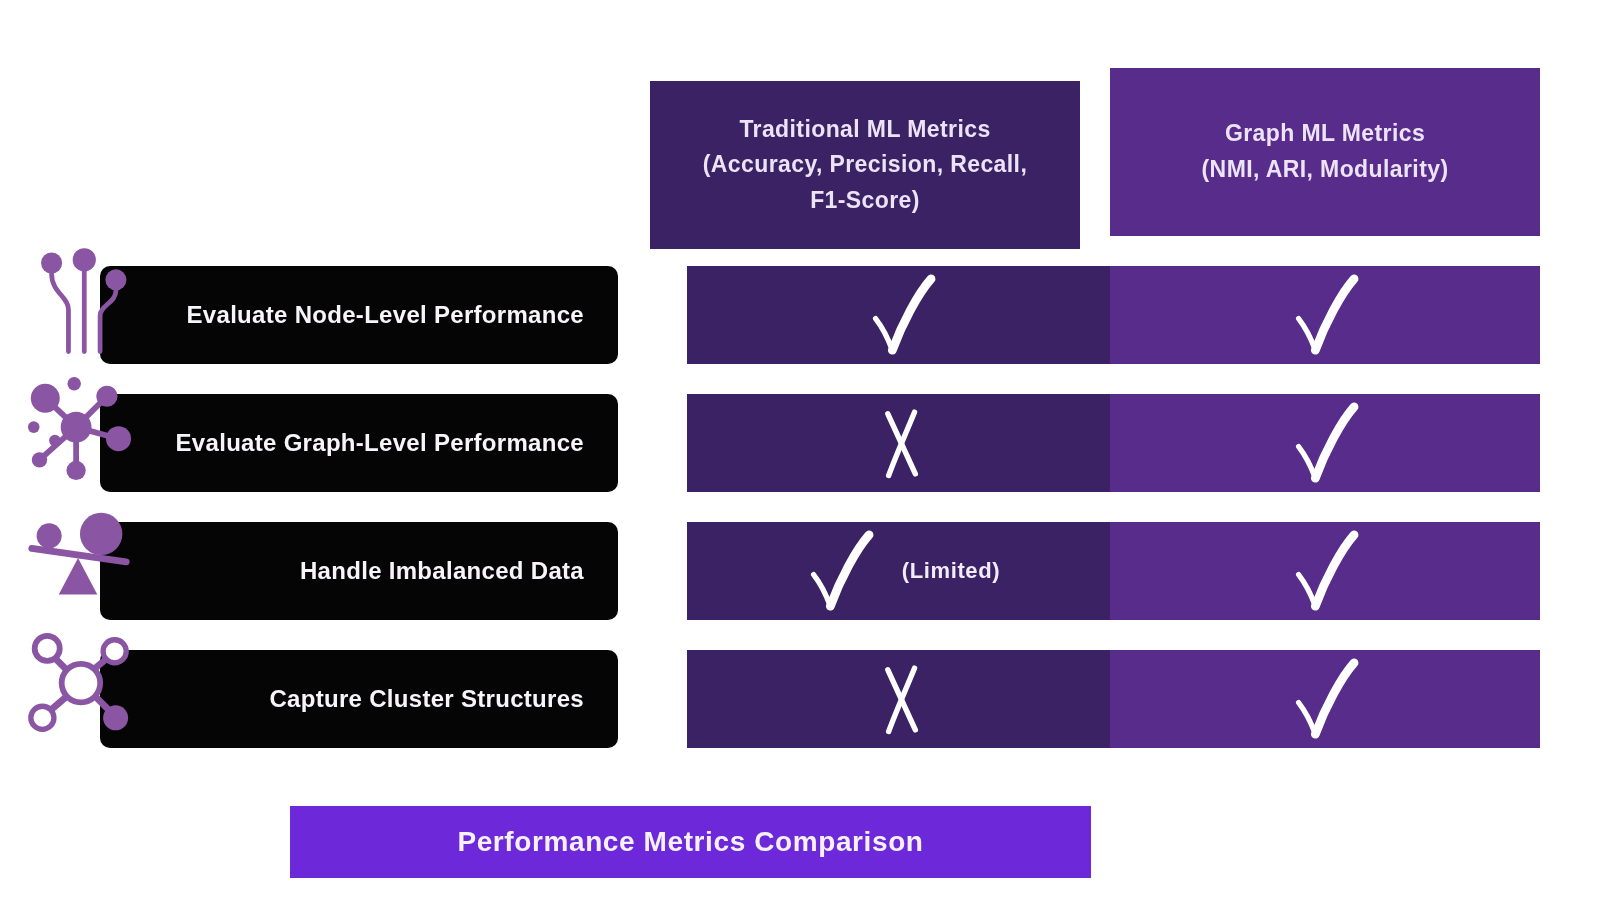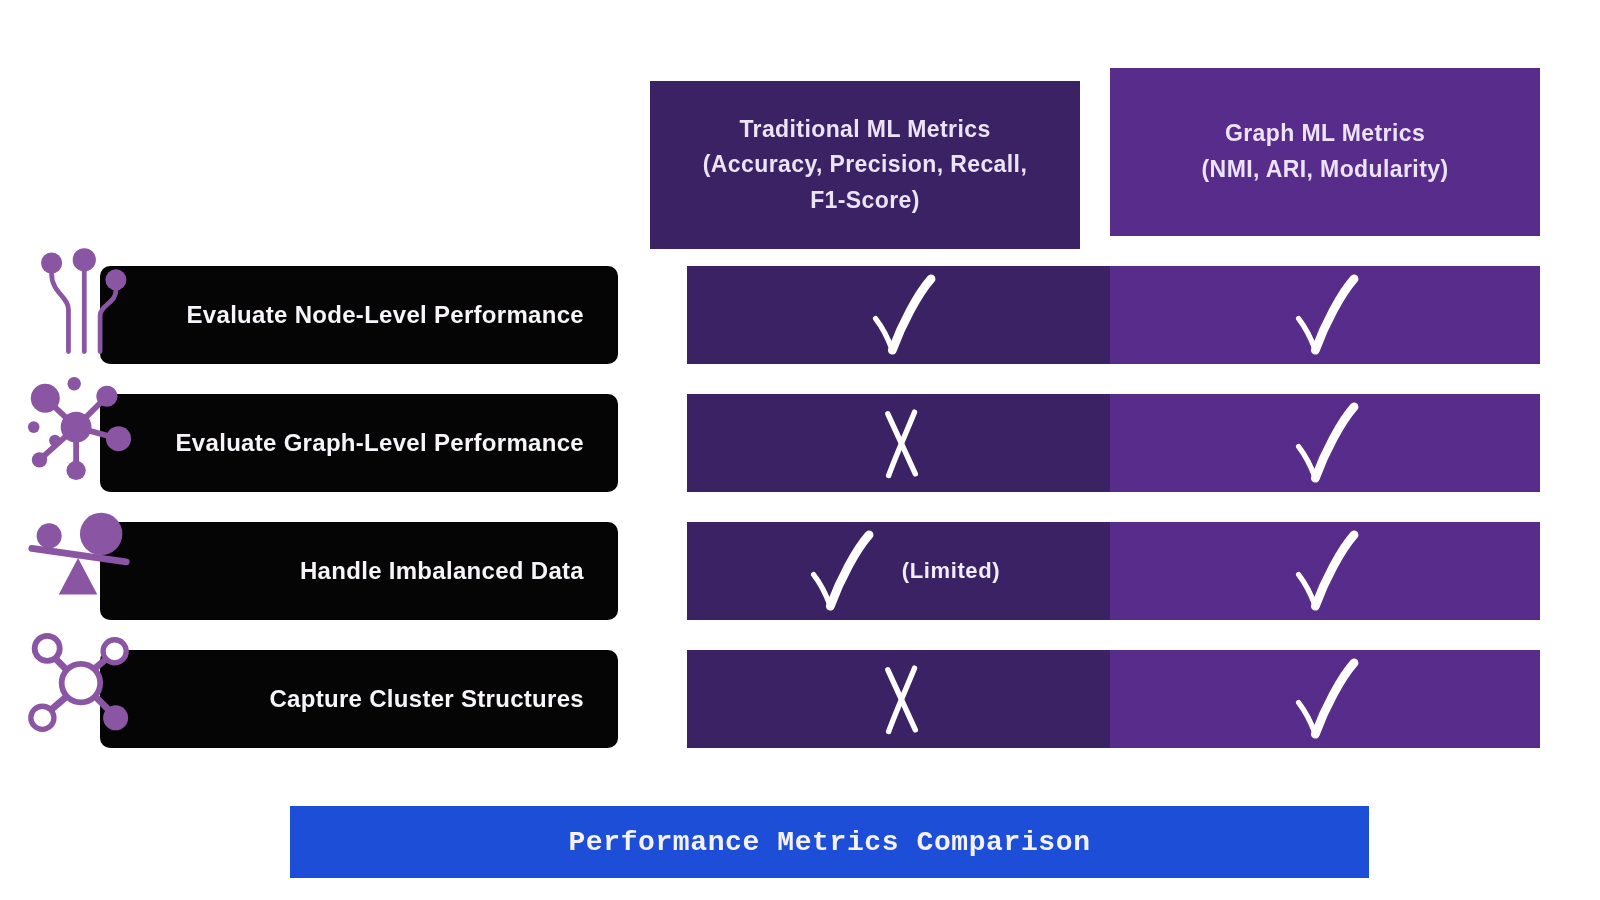--- a/index.html
+++ b/index.html
@@ -35,22 +35,22 @@
     position:absolute;top:0;height:98px;width:430px;
     display:flex;align-items:center;justify-content:center;gap:26px;
   }
   .cell.traditional{left:650px;background:#3a2264;margin-left:37px;}
   .cell.graph{left:1110px;background:#572c8b;}
   .mark-check{width:72px;height:88px;}
   .mark-cross{width:50px;height:78px;}
   .cell-note{color:#f1ecf7;font-size:22px;font-weight:700;letter-spacing:.6px;}
   
   .footer-bar{
-    position:absolute;left:290px;top:806px;width:1079px;height:72px;background:#1d4ed8;
-    display:flex;align-items:center;justify-content:center;font-family:Liberation Mono, monospace;
+    position:absolute;left:290px;top:806px;width:801px;height:72px;background:#6d28d9;
+    display:flex;align-items:center;justify-content:center;
   }
   .footer-title{color:#f5f1f9;font-size:28px;font-weight:700;letter-spacing:.6px;}
 </style>
 </head>
 <body>
 
 <div class="canvas">
 
   <div class="col-header traditional">Traditional ML Metrics
 (Accuracy, Precision, Recall,

